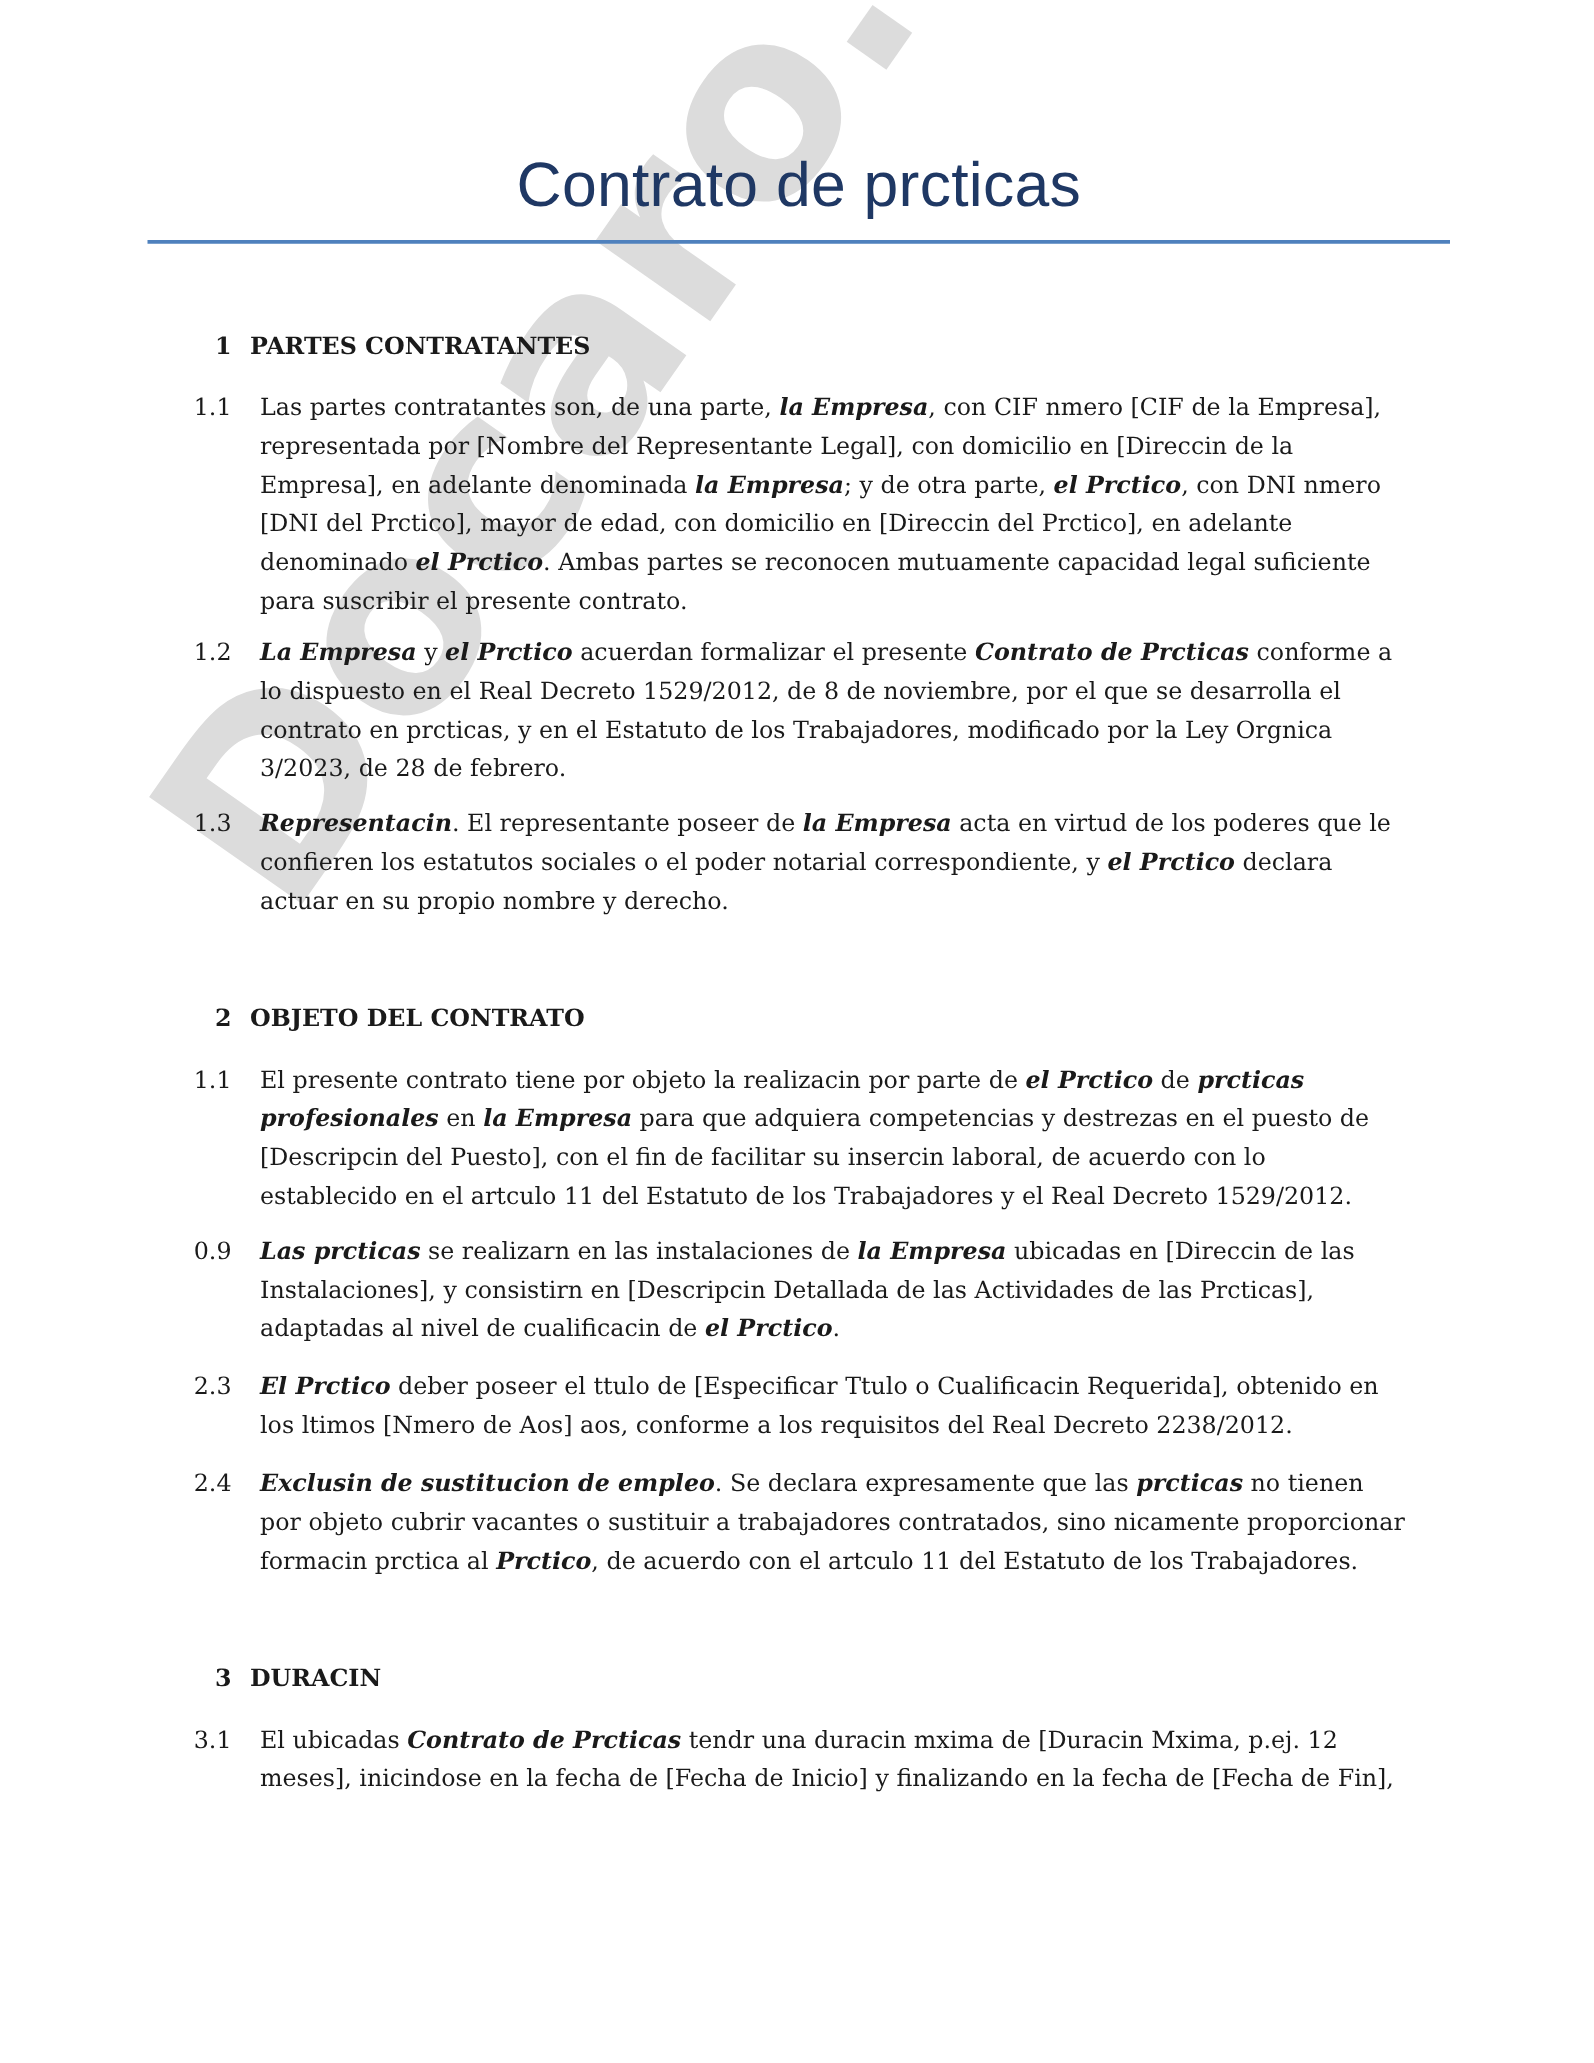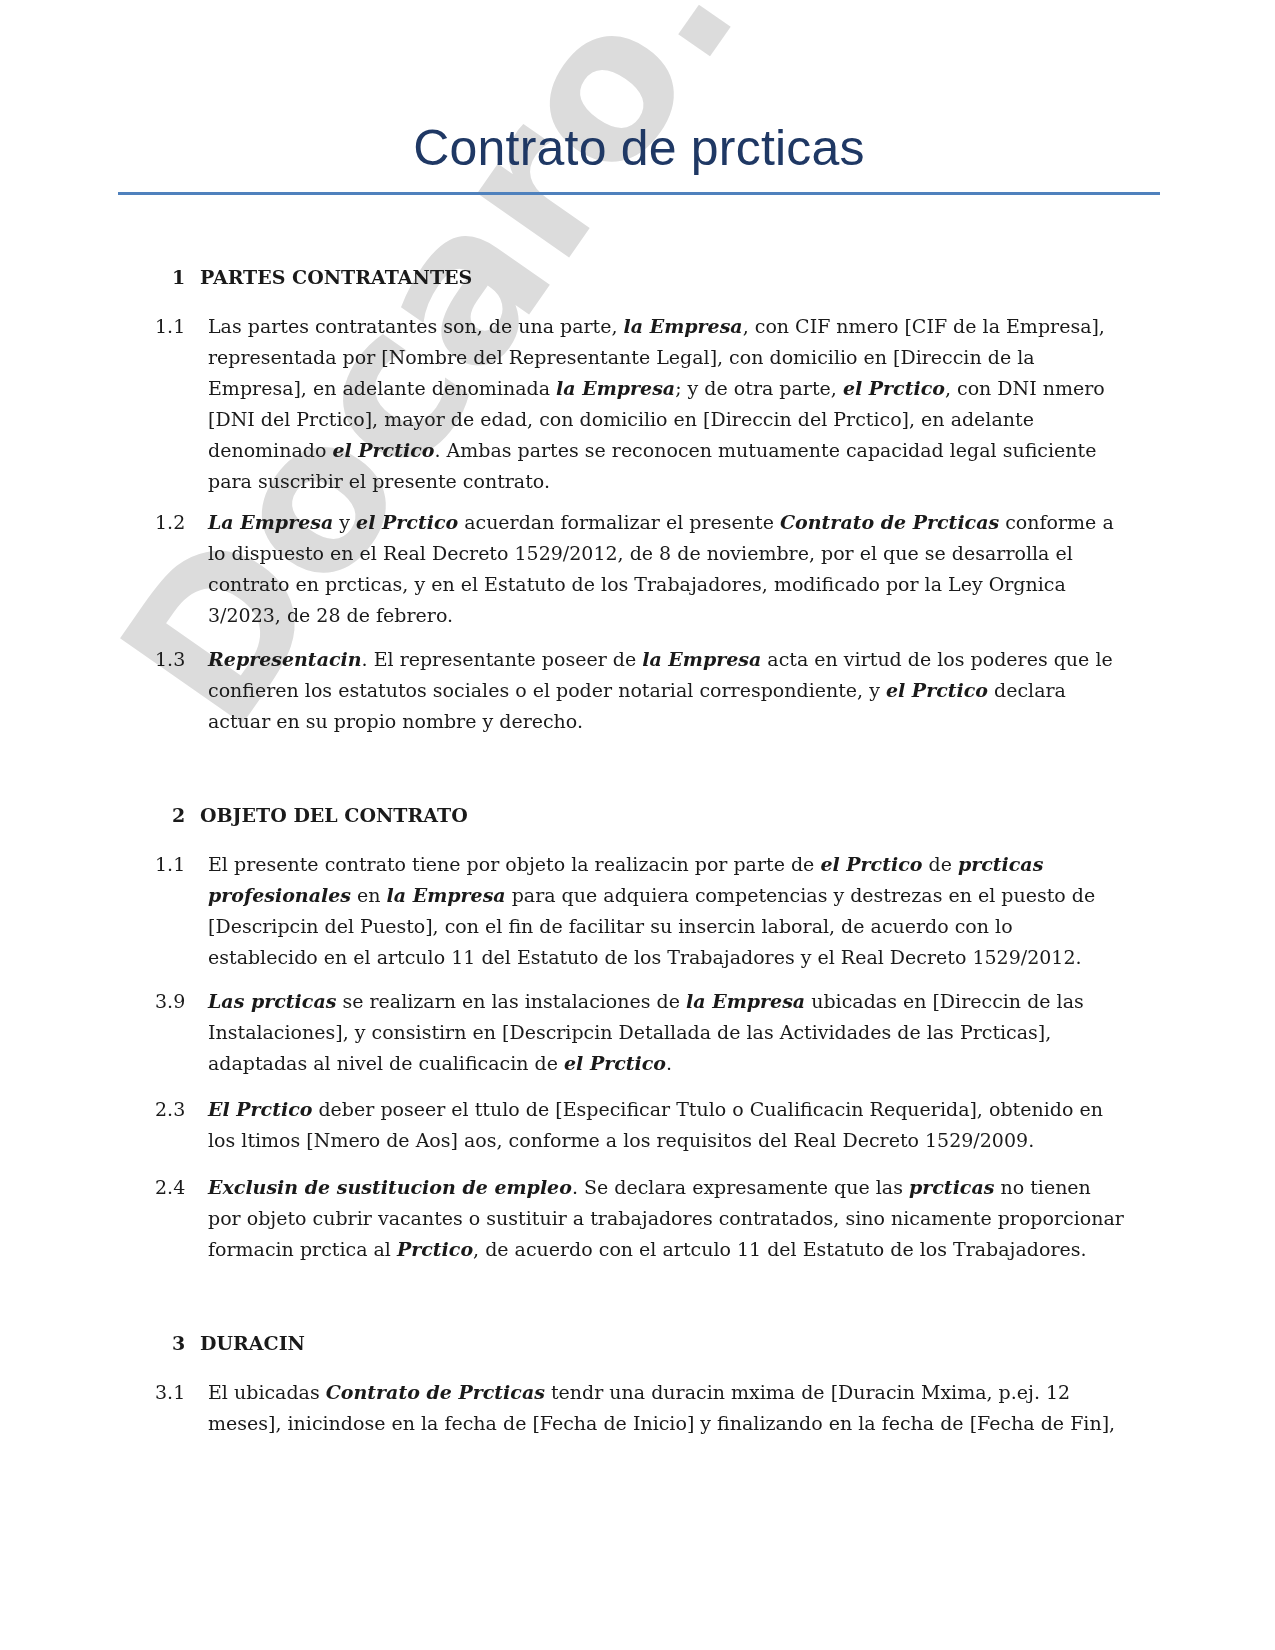--- a/index.html
+++ b/index.html
@@ -58,26 +58,26 @@
 
     <div class="section-head" style="top:804px">
       <span class="num">2</span>
       <span class="txt">OBJETO DEL CONTRATO</span>
     </div>
     <div class="clause" style="top:849px">
       <span class="cnum">1.1</span>
       <span class="ctext"><span>El presente contrato tiene por objeto la realizacin por parte de </span><b>el Prctico</b><span> de </span><b>prcticas profesionales</b><span> en </span><b>la Empresa</b><span> para que adquiera competencias y destrezas en el puesto de [Descripcin del Puesto], con el fin de facilitar su insercin laboral, de acuerdo con lo establecido en el artculo 11 del Estatuto de los Trabajadores y el Real Decreto 1529/2012.</span></span>
     </div>
     <div class="clause" style="top:986px">
-      <span class="cnum">3.9</span>
+      <span class="cnum">0.9</span>
       <span class="ctext"><b>Las prcticas</b><span> se realizarn en las instalaciones de </span><b>la Empresa</b><span> ubicadas en [Direccin de las Instalaciones], y consistirn en [Descripcin Detallada de las Actividades de las Prcticas], adaptadas al nivel de cualificacin de </span><b>el Prctico</b><span>.</span></span>
     </div>
     <div class="clause" style="top:1094px">
       <span class="cnum">2.3</span>
-      <span class="ctext"><b>El Prctico</b><span> deber poseer el ttulo de [Especificar Ttulo o Cualificacin Requerida], obtenido en los ltimos [Nmero de Aos] aos, conforme a los requisitos del Real Decreto 1529/2009.</span></span>
+      <span class="ctext"><b>El Prctico</b><span> deber poseer el ttulo de [Especificar Ttulo o Cualificacin Requerida], obtenido en los ltimos [Nmero de Aos] aos, conforme a los requisitos del Real Decreto 2238/2012.</span></span>
     </div>
     <div class="clause" style="top:1172px">
       <span class="cnum">2.4</span>
       <span class="ctext"><b>Exclusin de sustitucion de empleo</b><span>. Se declara expresamente que las </span><b>prcticas</b><span> no tienen por objeto cubrir vacantes o sustituir a trabajadores contratados, sino nicamente proporcionar formacin prctica al </span><b>Prctico</b><span>, de acuerdo con el artculo 11 del Estatuto de los Trabajadores.</span></span>
     </div>
 
     <div class="section-head" style="top:1332px">
       <span class="num">3</span>
       <span class="txt">DURACIN</span>
     </div>

